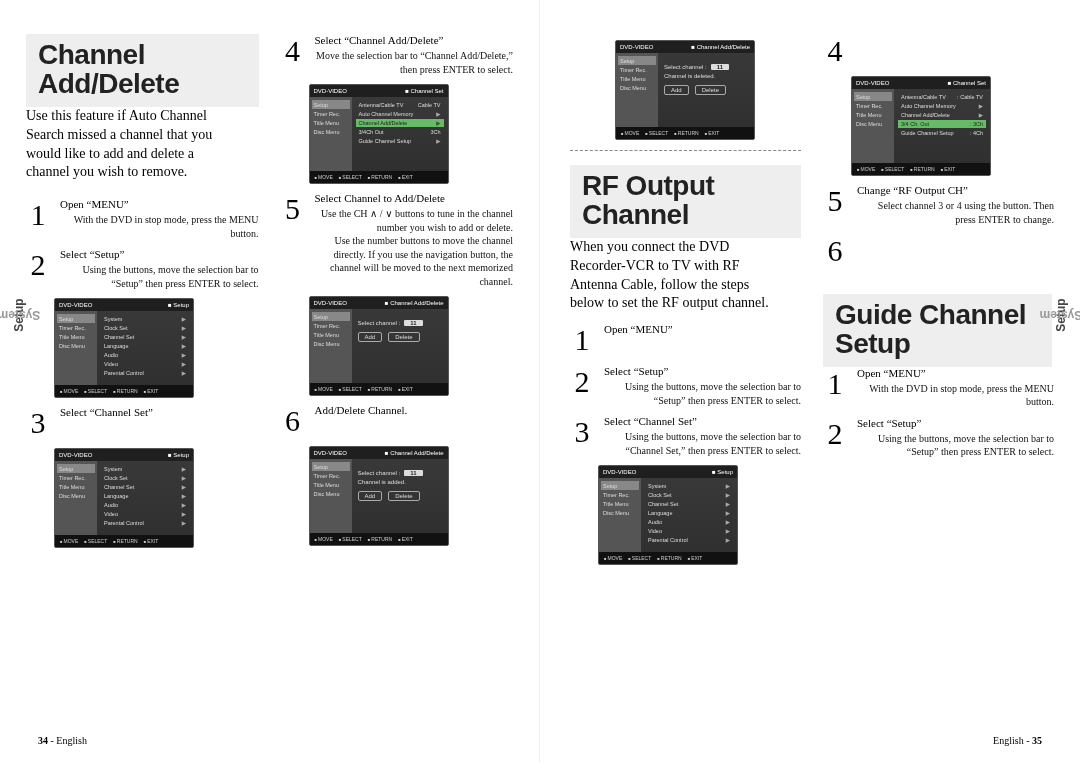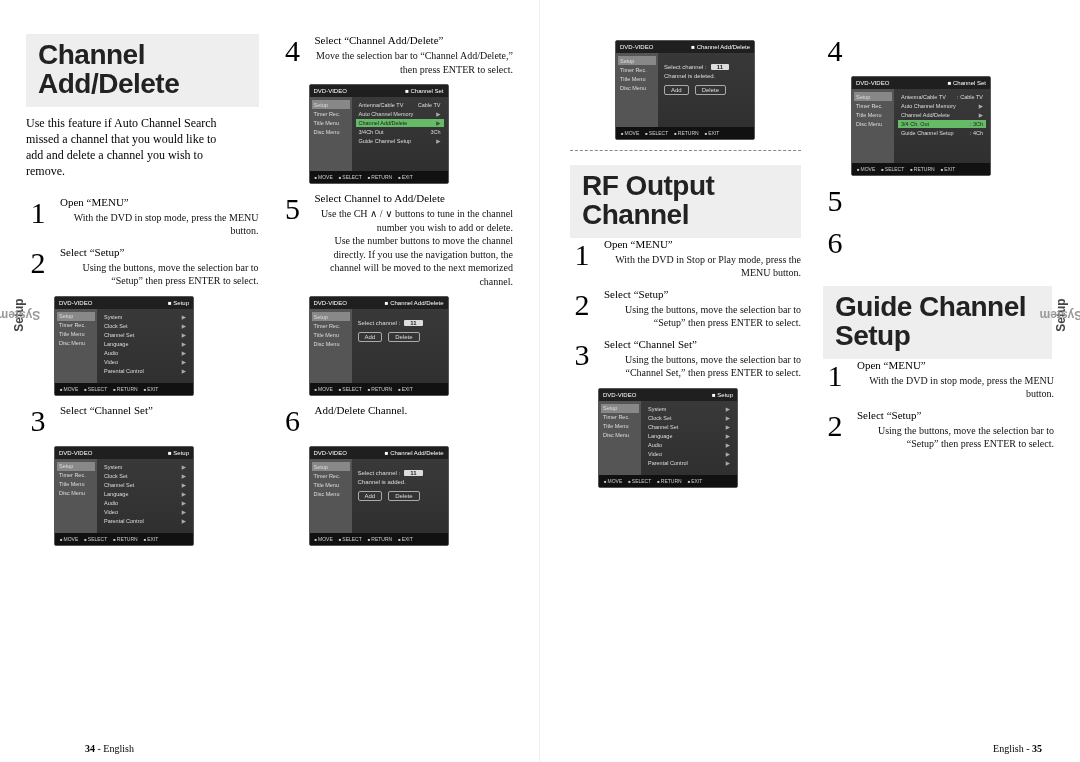--- a/index.html
+++ b/index.html
@@ -12,31 +12,31 @@
   
   .section-heading { font-family: 'Arial Narrow', Arial, sans-serif; font-weight: 800; font-size: 28px; letter-spacing: -0.5px; line-height: 1.05; padding: 6px 0 8px 12px; color: #222; }
   .sh-boxed { background: #eee; }
   
   
   .stepnum { font-family: 'Times New Roman', Georgia, serif; font-size: 30px; font-weight: 400; width: 24px; text-align: center; flex-shrink: 0; }
   .step { display: flex; gap: 10px; margin-bottom: 8px; }
   .step-body { flex: 1; }
   .step-title { font-size: 11px; font-weight: 400; margin-bottom: 3px; }
   .step-text { font-size: 10px; line-height: 1.35; color: #111; text-align: right; }
-  .intro { font-size: 12px; line-height: 1.35; margin: 8px 0 10px 0; max-width: 210px; }
+  .intro { font-size: 14px; line-height: 1.35; margin: 0 0 10px 0; max-width: 210px; }
   
   
   .side-tab { position: absolute; top: 260px; width: 18px; height: 110px; background: #fff; }
   .side-tab.left { left: 10px; }
   .side-tab.right { right: 10px; }
   .side-tab span { position: absolute; left: 50%; top: 50%; transform: translate(-50%,-50%) rotate(-90deg); transform-origin: center; font-family: Arial, sans-serif; font-size: 12px; font-weight: 700; color: #999; white-space: nowrap; }
   .side-tab span b { color: #444; }
   
   
-  .footer { position: absolute; bottom: 8px; font-size: 10px; font-family: Georgia, serif; margin-left: 47px; }
+  .footer { position: absolute; bottom: 16px; font-size: 10px; font-family: Georgia, serif; }
   .footer.left { left: 38px; }
   .footer.right { right: 38px; }
   .footer .b { font-weight: 700; }
   
   
   .cols { display: flex; gap: 22px; }
   .col { flex: 1; }
   
   
   .shot { width: 140px; height: 100px; background: linear-gradient(#3a3a3a,#2e2e2e); border: 1px solid #555; margin: 6px 0 8px 28px; position: relative; border-radius: 2px; font-family: Arial, sans-serif; }
@@ -377,26 +377,26 @@
               <span>MOVE</span>
               <span>SELECT</span>
               <span>RETURN</span>
               <span>EXIT</span>
             </div>
         </div>
 
         <div style="border-top:1px dashed #888; margin:10px 0 14px 0"></div>
 
         <div class="section-heading sh-boxed">RF Output Channel</div>
+        <p class="intro">When you connect the DVD Recorder-VCR to TV with RF Antenna Cable, follow the steps below to set the RF output channel.</p>
 
         <div class="step">
           <div class="stepnum">1</div>
           <div class="step-body">
             <div class="step-title">Open “MENU”</div>
-            <div class="step-text">With the DVD in Stop or Play mode, press the MENU button.</div>
           </div>
         </div>
         <div class="step">
           <div class="stepnum">2</div>
           <div class="step-body">
             <div class="step-title">Select “Setup”</div>
             <div class="step-text">Using the           buttons, move the selection bar to “Setup” then press ENTER to select.</div>
           </div>
         </div>
         <div class="step">
@@ -502,20 +502,24 @@
           <div class="btmbar">
               <span>MOVE</span>
               <span>SELECT</span>
               <span>RETURN</span>
               <span>EXIT</span>
             </div>
         </div>
 
         <div class="step">
           <div class="stepnum">5</div>
+          <div class="step-body">
+            <div class="step-title">Change “RF Output CH”</div>
+            <div class="step-text">Select channel 3 or 4 using the           button. Then press ENTER to change.</div>
+          </div>
         </div>
         <div class="step">
           <div class="stepnum">6</div>
         </div>
 
         <div style="height:18px"></div>
         <div class="section-heading sh-boxed">Guide Channel Setup</div>
 
         <div class="step">
           <div class="stepnum">1</div>

